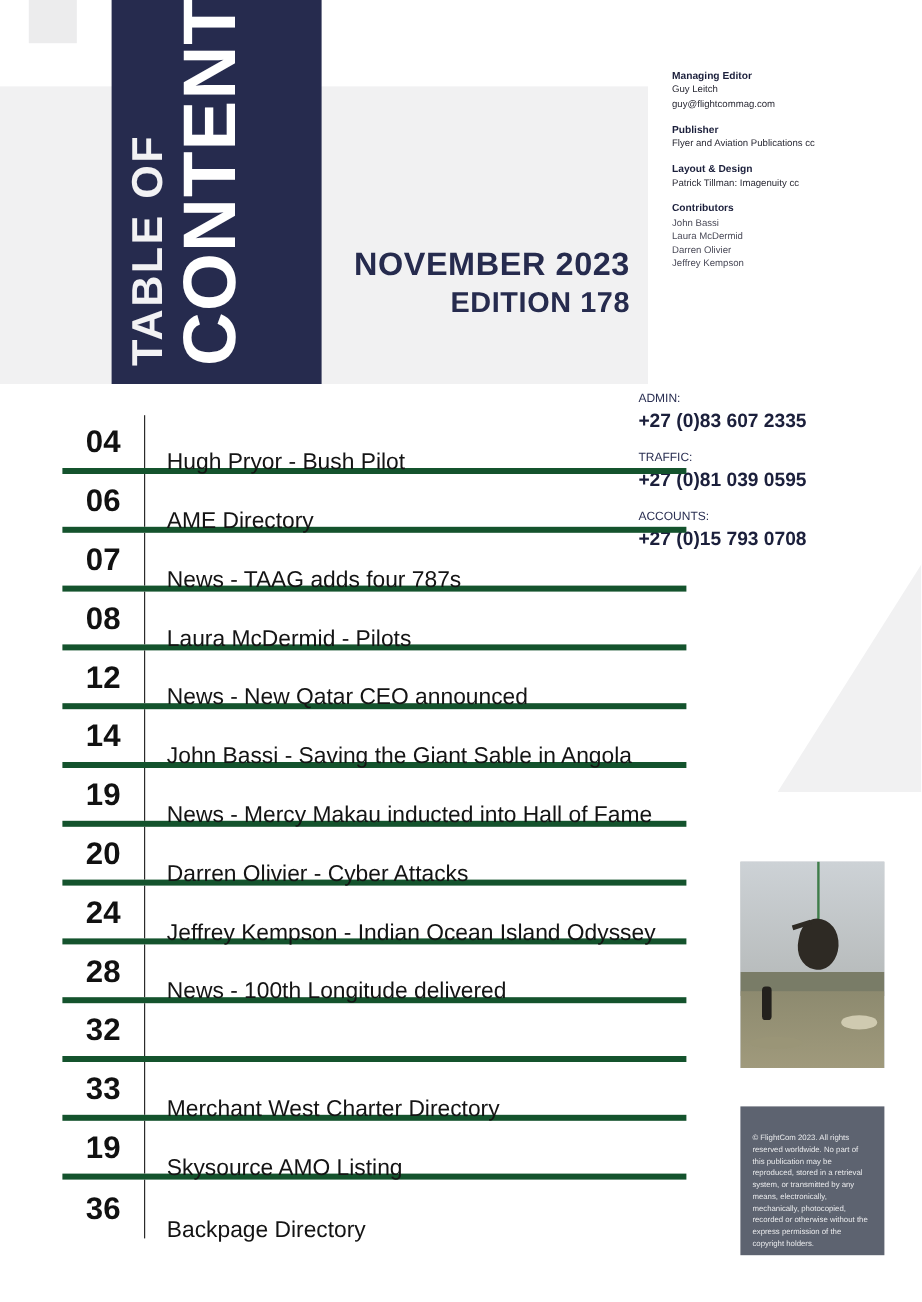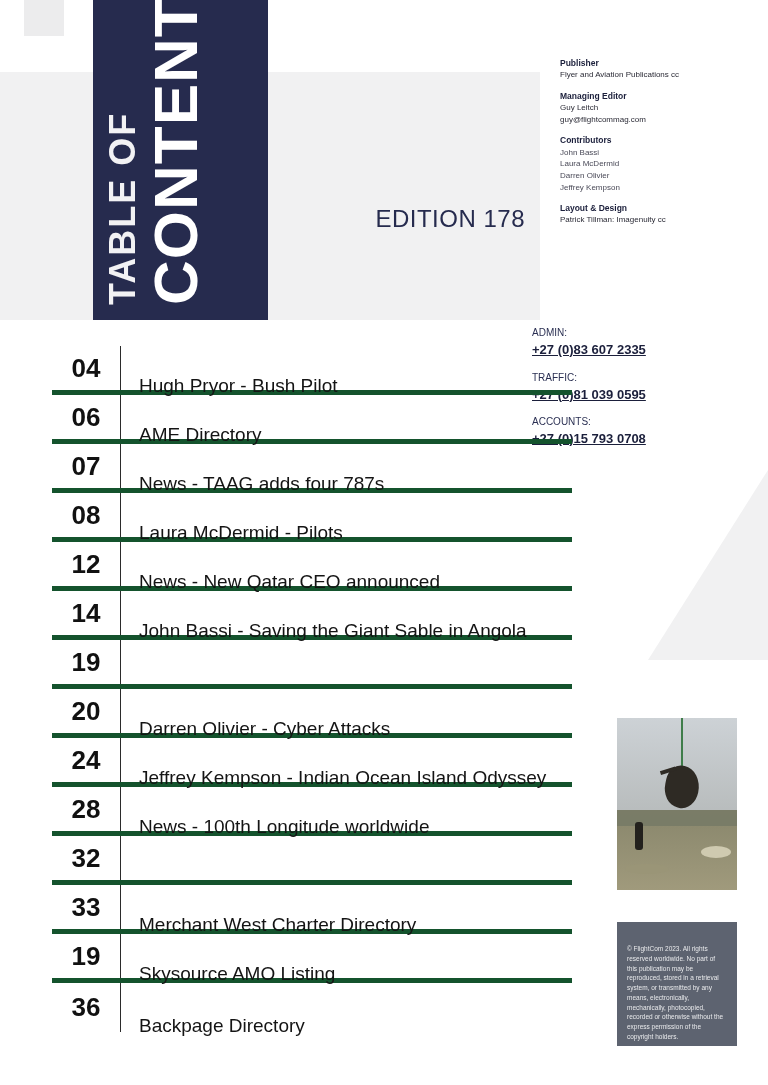--- a/index.html
+++ b/index.html
@@ -79,21 +79,21 @@
     color: #262b4e;
   }
   .issue .month {
     font-size: 27px;
     font-weight: bold;
     letter-spacing: 0.5px;
     line-height: 1.25;
   }
   .issue .edition {
     font-size: 24px;
-    font-weight: normal;
+    font-weight: bold;
     letter-spacing: 0.5px;
     line-height: 1.25;
   }
 
   
   .masthead {
     position: absolute;
     left: 560px;
     top: 57px;
     width: 190px;
@@ -120,25 +120,24 @@
     width: 190px;
     color: #1b1f3b;
   }
   .ct-group { margin-bottom: 10px; }
   .ct-label {
     font-size: 10px;
     line-height: 1.5;
     color: #2a2f52;
   }
   .ct-num {
-    font-size: 13px;
+    font-size: 16px;
     font-weight: bold;
     line-height: 1.5;
     color: #1b1f3b;
-    text-decoration: underline;
   }
 
   
   .diagonal {
     position: absolute;
     right: 0;
     top: 470px;
     width: 120px;
     height: 190px;
     background: #f1f1f2;
@@ -290,44 +289,45 @@
 
   <div class="corner-square"></div>
   <div class="grey-band"></div>
 
   <div class="navy-block">
     <div class="vert-text vt-toc">TABLE OF</div>
     <div class="vert-text vt-contents">CONTENTS</div>
   </div>
 
   <div class="issue">
+    <div class="month">NOVEMBER 2023</div>
     <div class="edition">EDITION 178</div>
   </div>
 
   <div class="masthead">
-    <div class="mh-group">
-      <div class="mh-title">Publisher</div>
-      <div class="mh-line">Flyer and Aviation Publications cc</div>
-    </div>
     <div class="mh-group">
       <div class="mh-title">Managing Editor</div>
       <div class="mh-line">Guy Leitch</div>
       <div class="mh-line">guy@flightcommag.com</div>
+    </div>
+    <div class="mh-group">
+      <div class="mh-title">Publisher</div>
+      <div class="mh-line">Flyer and Aviation Publications cc</div>
+    </div>
+    <div class="mh-group">
+      <div class="mh-title">Layout &amp; Design</div>
+      <div class="mh-line">Patrick Tillman: Imagenuity cc</div>
     </div>
     <div class="mh-group mh-contrib">
       <div class="mh-title">Contributors</div>
       <div class="mh-line">John Bassi</div>
       <div class="mh-line">Laura McDermid</div>
       <div class="mh-line">Darren Olivier</div>
       <div class="mh-line">Jeffrey Kempson</div>
     </div>
-    <div class="mh-group">
-      <div class="mh-title">Layout &amp; Design</div>
-      <div class="mh-line">Patrick Tillman: Imagenuity cc</div>
-    </div>
   </div>
 
   <div class="contacts">
     <div class="ct-group">
       <div class="ct-label">ADMIN:</div>
       <div class="ct-num">+27 (0)83 607 2335</div>
     </div>
     <div class="ct-group">
       <div class="ct-label">TRAFFIC:</div>
       <div class="ct-num">+27 (0)81 039 0595</div>
@@ -367,35 +367,36 @@
       <div class="toc-title">News - New Qatar CEO announced</div>
     </div>
     <div class="toc-row">
       <div class="toc-num">14</div>
       <div class="toc-sep"></div>
       <div class="toc-title">John Bassi - Saving the Giant Sable in Angola</div>
     </div>
     <div class="toc-row">
       <div class="toc-num">19</div>
       <div class="toc-sep"></div>
+      <div class="toc-title">News - Mercy Makau inducted into Hall of Fame</div>
     </div>
     <div class="toc-row">
       <div class="toc-num">20</div>
       <div class="toc-sep"></div>
       <div class="toc-title">Darren Olivier - Cyber Attacks</div>
     </div>
     <div class="toc-row">
       <div class="toc-num">24</div>
       <div class="toc-sep"></div>
       <div class="toc-title">Jeffrey Kempson - Indian Ocean Island Odyssey</div>
     </div>
     <div class="toc-row">
       <div class="toc-num">28</div>
       <div class="toc-sep"></div>
-      <div class="toc-title">News - 100th Longitude worldwide</div>
+      <div class="toc-title">News - 100th Longitude delivered</div>
     </div>
     <div class="toc-row">
       <div class="toc-num">32</div>
       <div class="toc-sep"></div>
     </div>
     <div class="toc-row">
       <div class="toc-num">33</div>
       <div class="toc-sep"></div>
       <div class="toc-title">Merchant West Charter Directory</div>
     </div>

